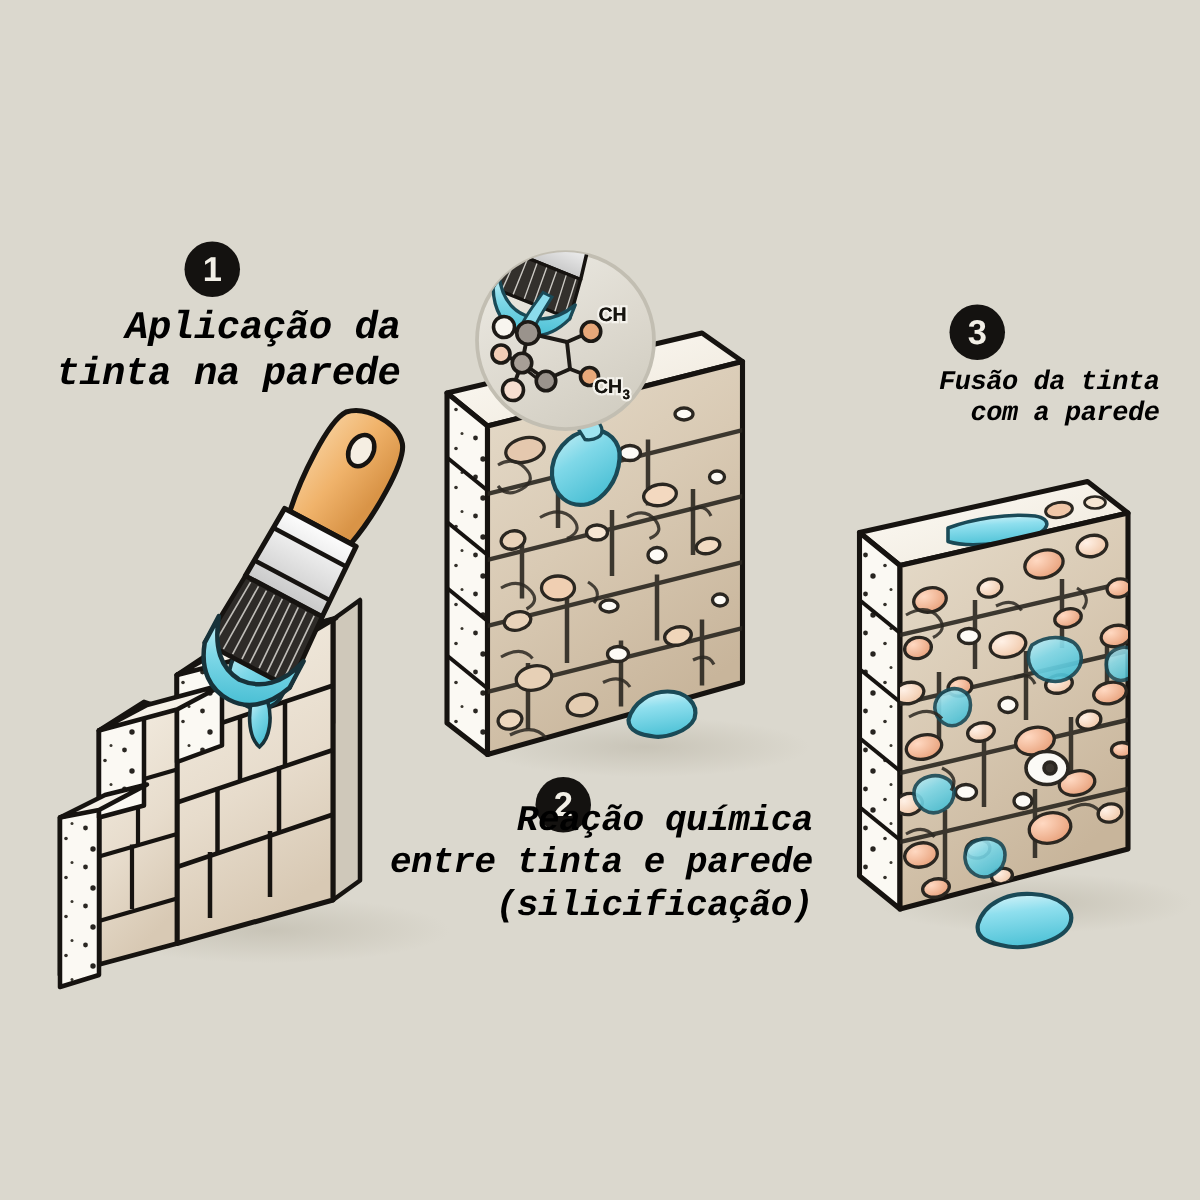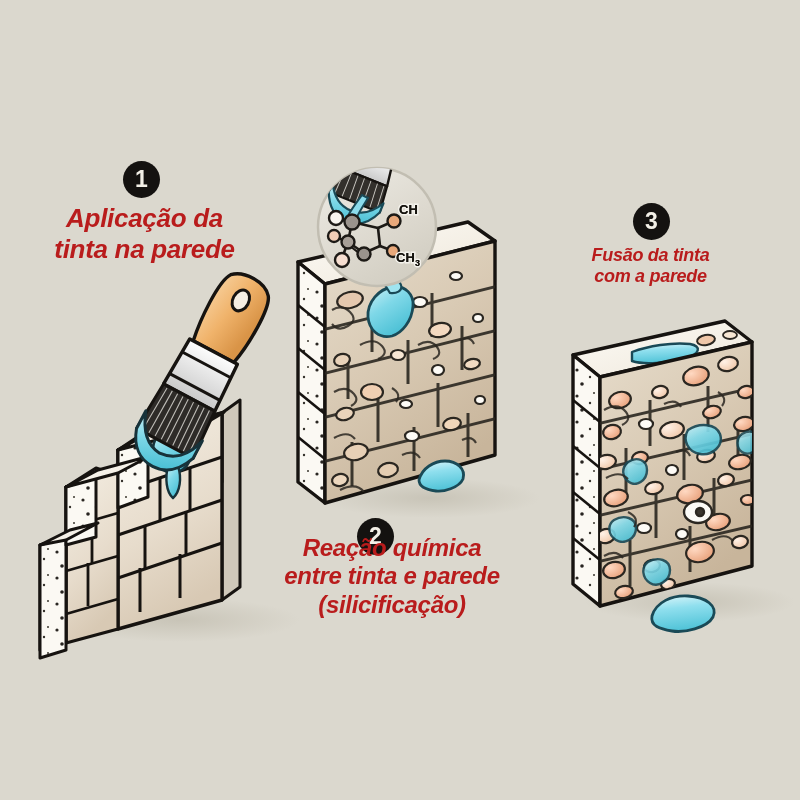--- a/index.html
+++ b/index.html
@@ -7,27 +7,28 @@
     width:800px;height:800px;
     background:#dbd8ce;
     font-family:"Liberation Sans", sans-serif;
     overflow:hidden;
     position:relative;
   }
   #stage{position:absolute;inset:0;width:800px;height:800px;}
 
   .step-label{
     position:absolute;
-    text-align:center;
+    text-align:right;
     font-weight:bold;
     font-style:italic;
-    color:#b91c1c;
+    color:#000000;
     line-height:1.18;
     letter-spacing:-0.3px;
     white-space:pre-line;
+    font-family:Liberation Mono, monospace;
   }
   .badge{
     position:absolute;
     border-radius:50%;
     background:#141210;
     color:#f2efe6;
     display:flex;align-items:center;justify-content:center;
     font-weight:bold;
     font-style:normal;
     font-family:"Liberation Sans", sans-serif;

